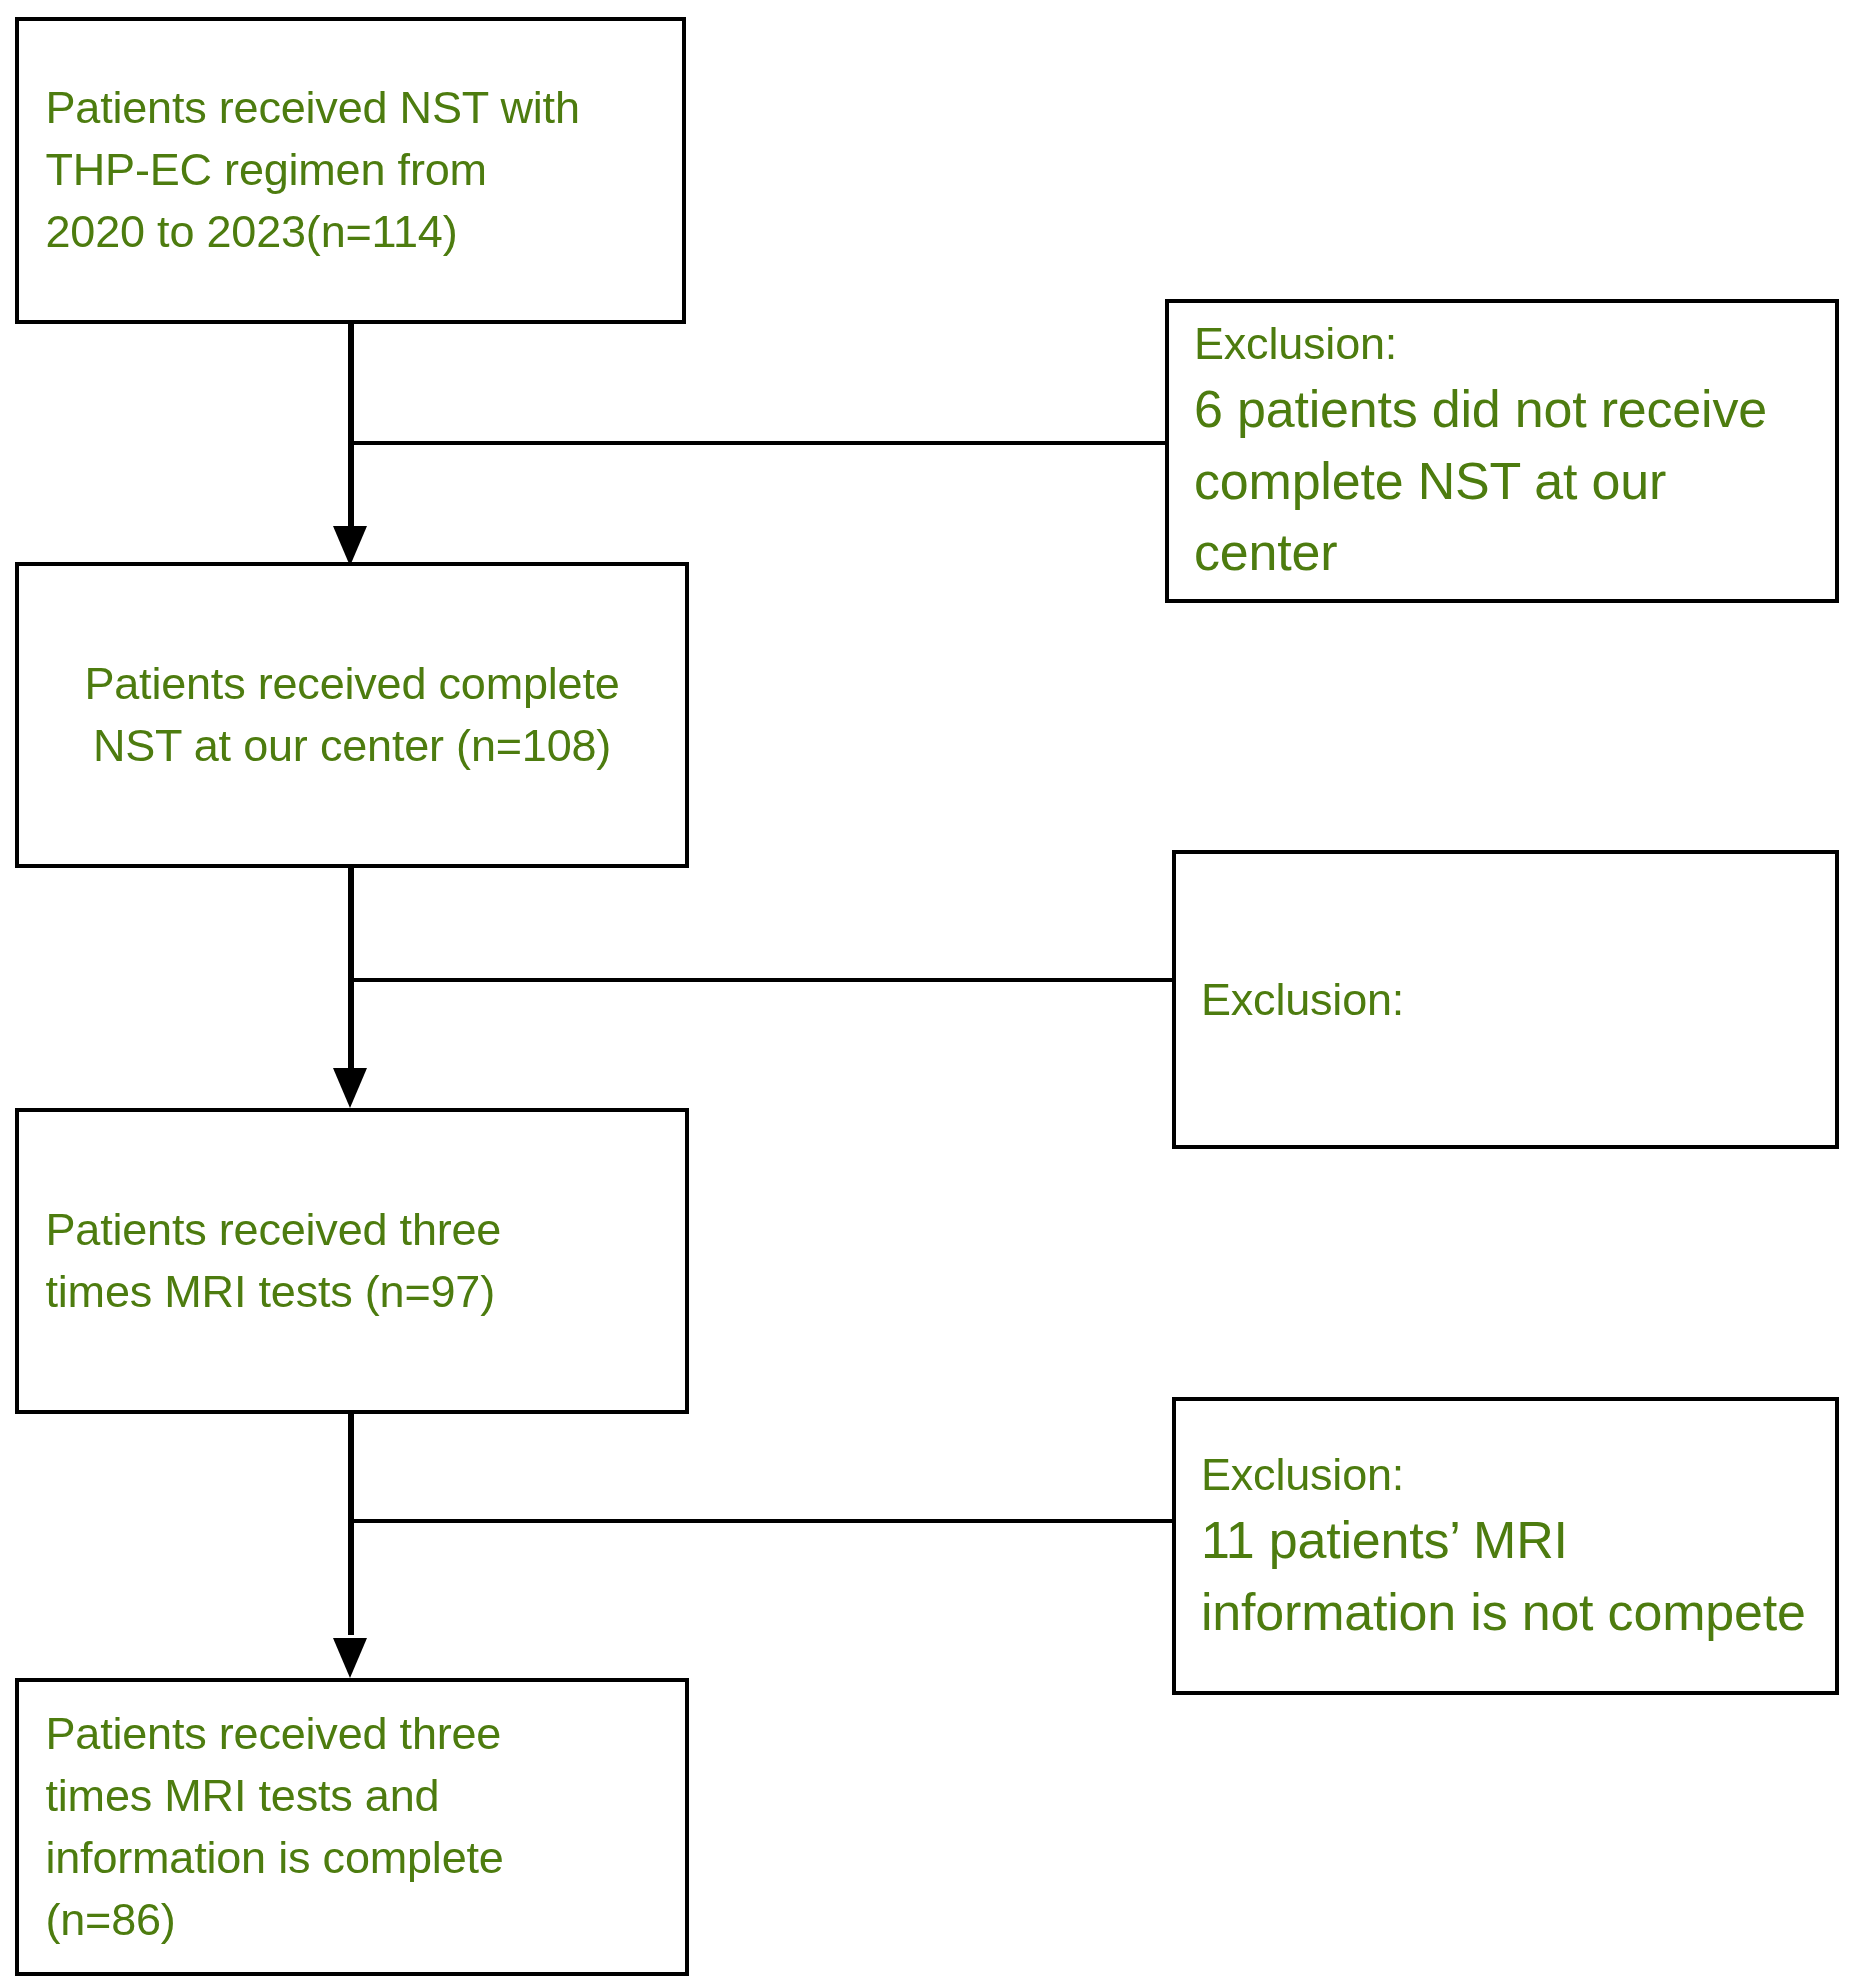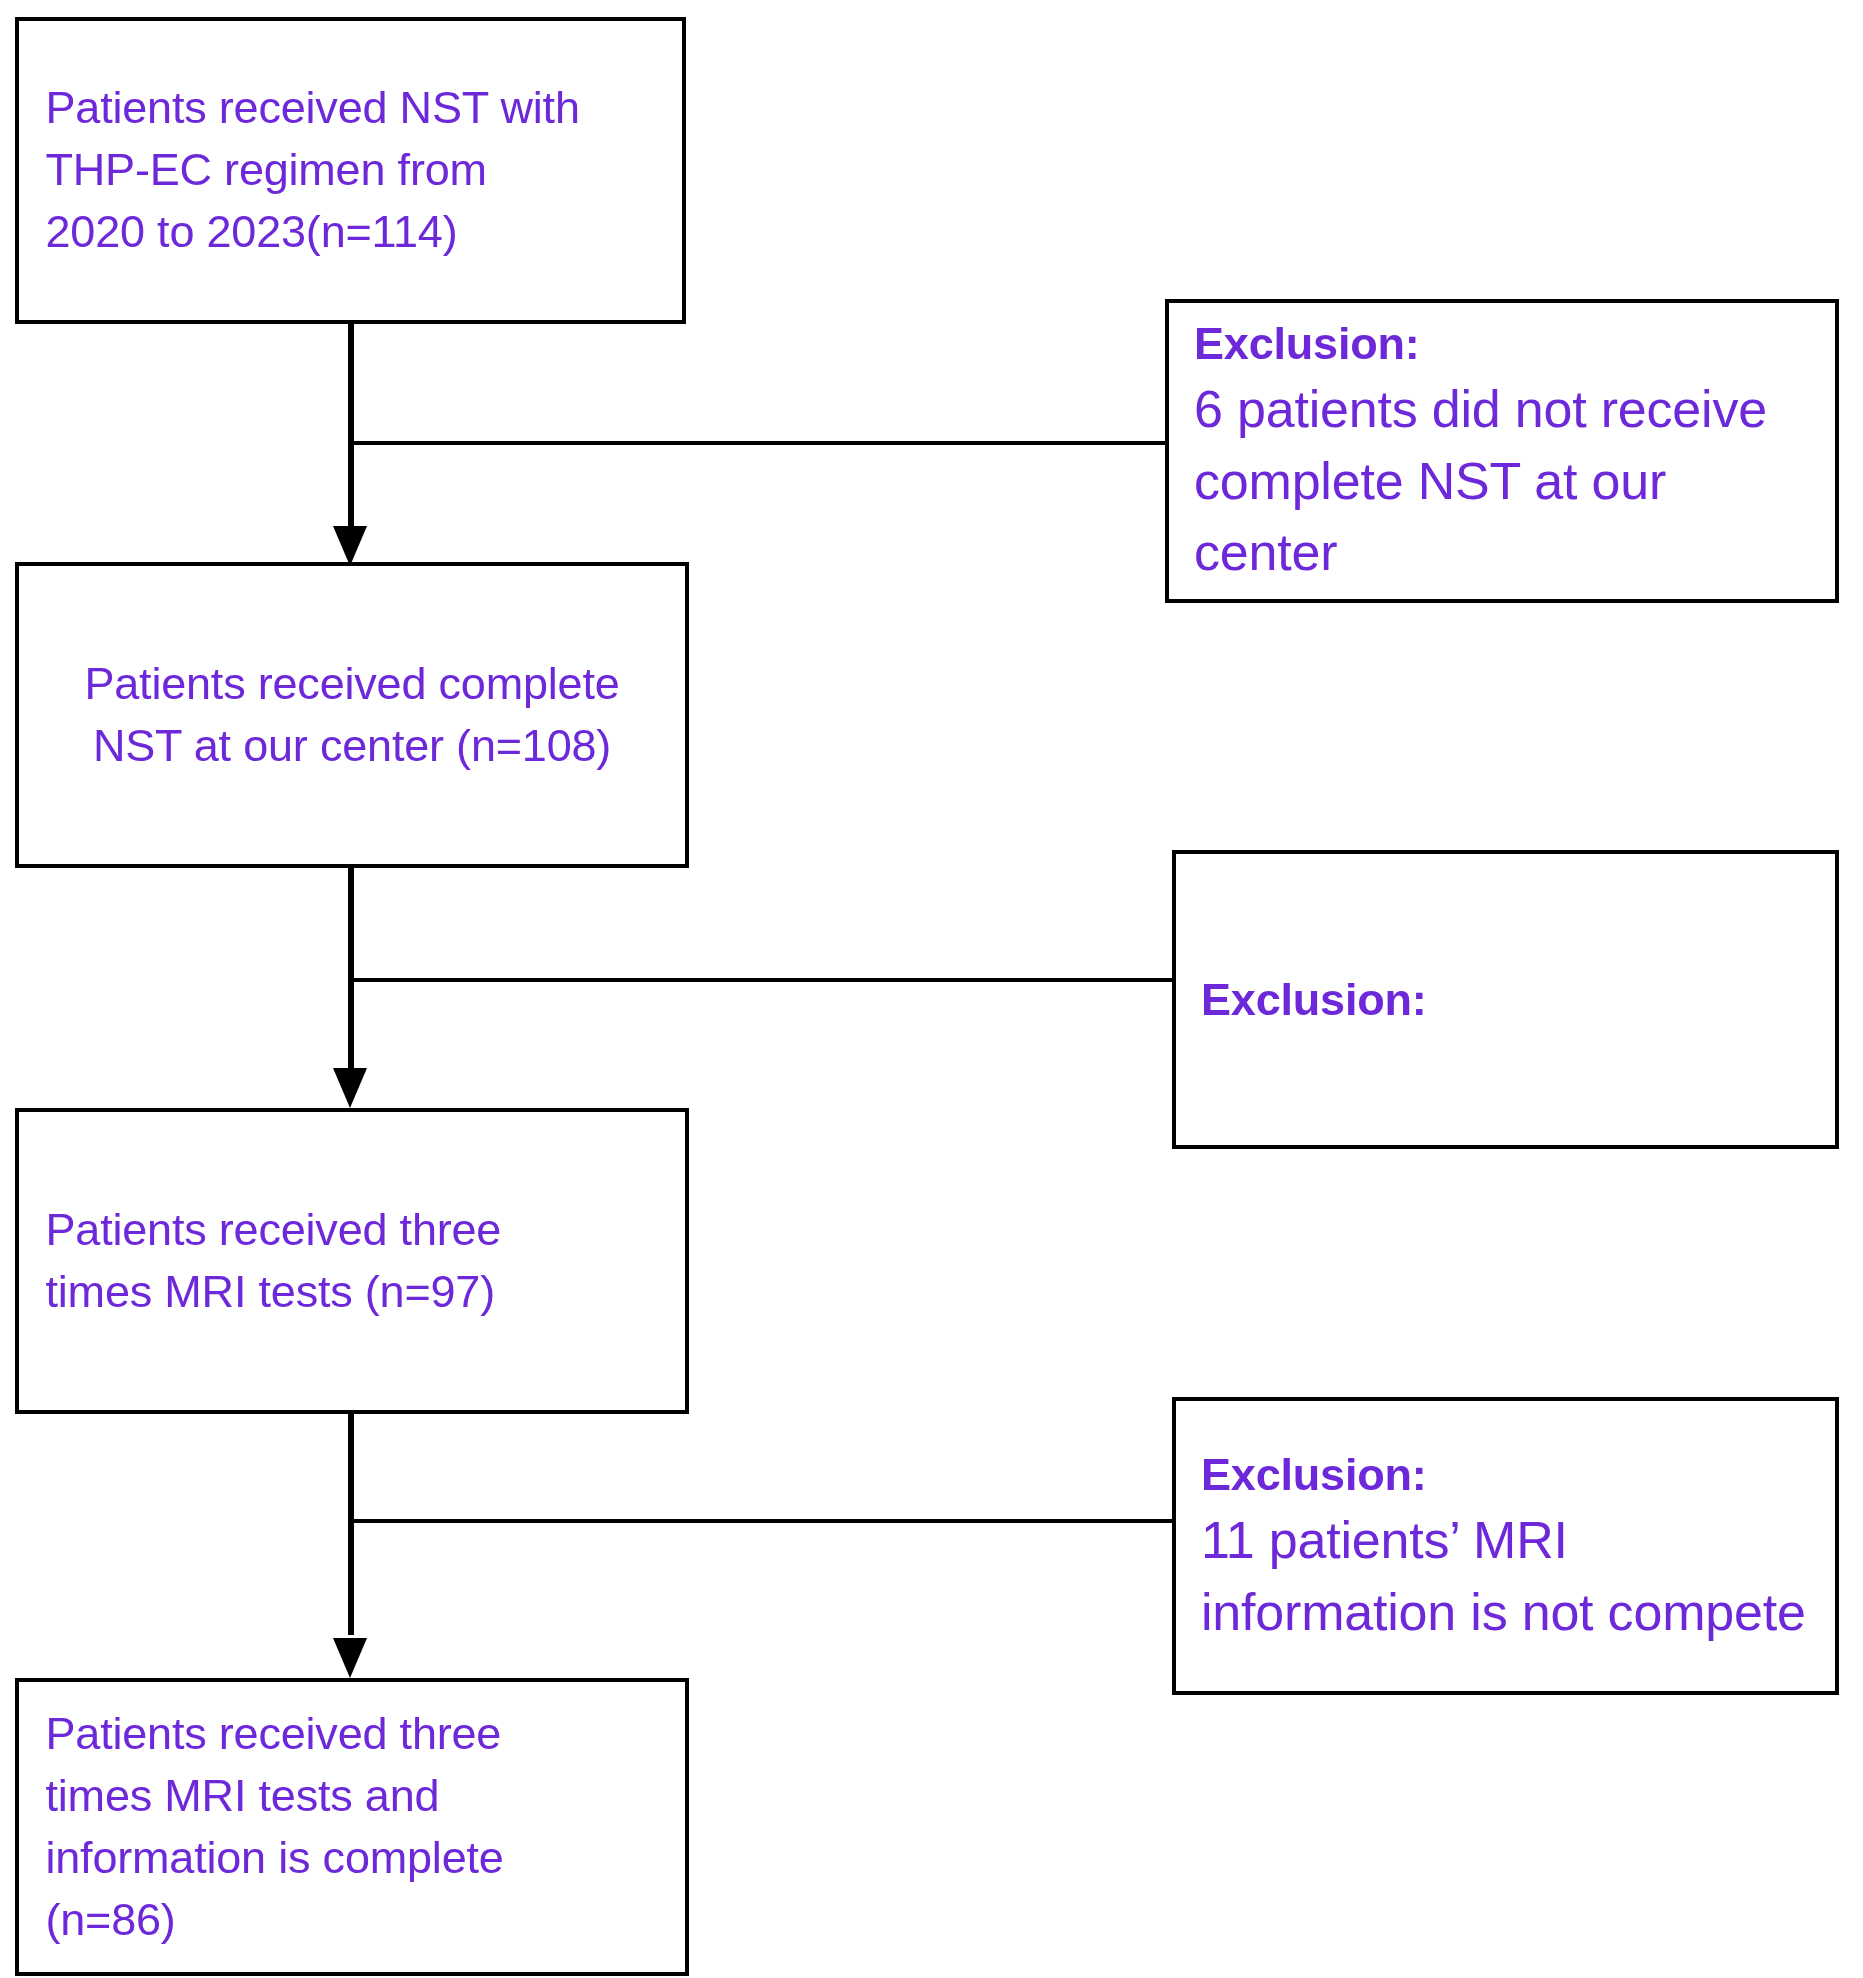--- a/index.html
+++ b/index.html
@@ -8,21 +8,21 @@
     padding: 0;
     background: #ffffff;
   }
   #canvas {
     position: relative;
     width: 1863px;
     height: 1979px;
     background: #ffffff;
     overflow: hidden;
     font-family: "Liberation Sans", "DejaVu Sans", sans-serif;
-    color: #6d28d9;
+    color: #4d7c0f;
   }
   .flow-box {
     position: absolute;
     box-sizing: border-box;
     background: #ffffff;
     border: 4.1px solid #000000;
     display: flex;
     flex-direction: column;
     justify-content: center;
     z-index: 3;
@@ -42,21 +42,21 @@
     display: flex;
     flex-direction: column;
     justify-content: center;
     z-index: 3;
   }
   .excl-box .excl-inner {
     padding: 0 25px;
   }
   .excl-box .excl-title {
     font-size: 45px;
-    font-weight: bold;
+    font-weight: normal;
     line-height: 1.36;
     letter-spacing: -0.2px;
   }
   .excl-box .excl-text {
     font-size: 52px;
     line-height: 1.38;
     white-space: pre-line;
     letter-spacing: -0.2px;
   }
   

